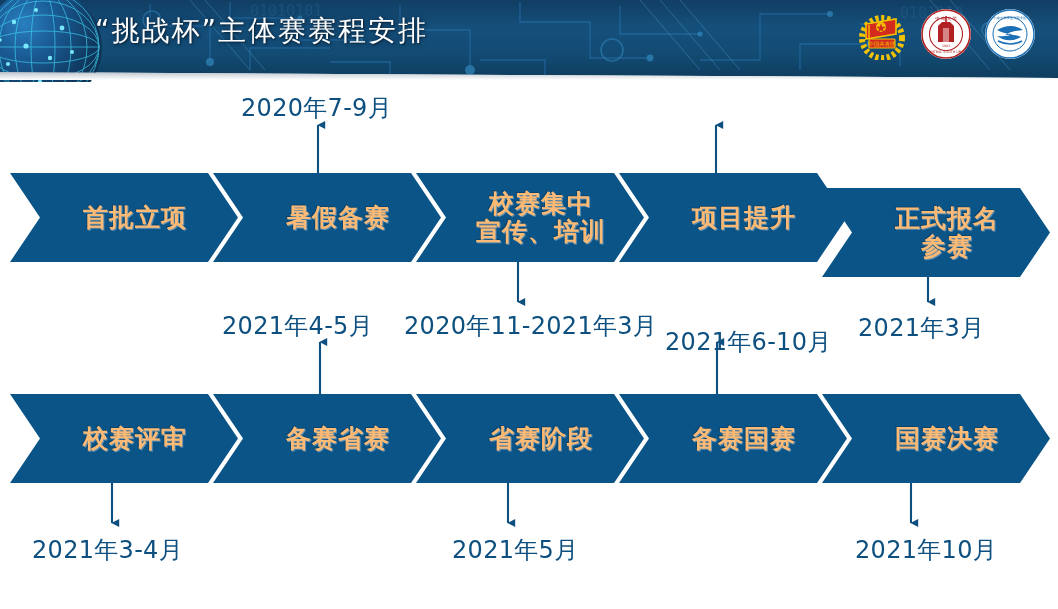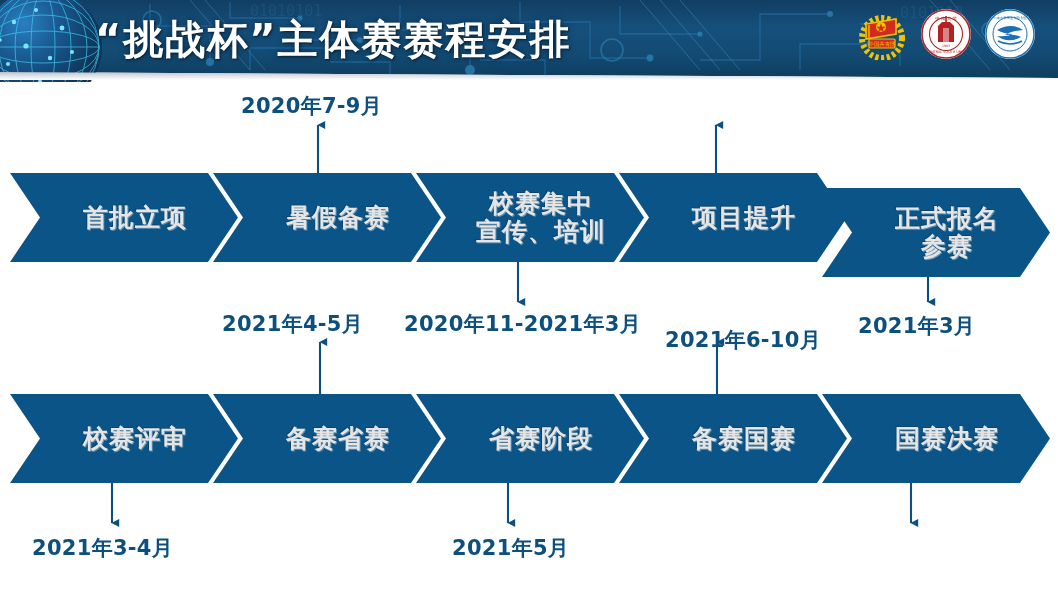--- a/index.html
+++ b/index.html
@@ -36,49 +36,49 @@
     position:absolute; left:-16px; top:-12px; width:118px; height:118px;
     border-radius:50%;
     background:
       radial-gradient(circle at 34% 30%, #2a7fc0 0%, #1a5c96 28%, #103a61 62%, #0a2238 100%);
     overflow:hidden;
   }
   .globe svg{ position:absolute; left:0; top:0; }
 
   .banner-title{
     position:absolute; left:95px; top:12px;
-    font-size:40px; font-weight:bold; letter-spacing:2px;
+    font-size:28px; font-weight:normal; letter-spacing:2px;
     color:#ffffff;
     font-family:"DejaVu Sans","Liberation Sans",sans-serif;
     text-shadow:0 0 6px rgba(10,40,70,.95), 1px 1px 2px rgba(0,0,0,.6);
     white-space:nowrap;
   }
 
   .logos{ position:absolute; right:22px; top:8px; display:flex; gap:12px; align-items:center; }
   .logo{ width:52px; height:52px; border-radius:50%; position:relative; }
 
   
   .chev{
     position:absolute; height:89px;
     background:#0b5487;
     display:flex; align-items:center; justify-content:center;
     -webkit-clip-path: polygon(0 0, calc(100% - 30px) 0, 100% 50%, calc(100% - 30px) 100%, 0 100%, 30px 50%);
     clip-path: polygon(0 0, calc(100% - 30px) 0, 100% 50%, calc(100% - 30px) 100%, 0 100%, 30px 50%);
   }
   .chev .lbl{
-    color:#e5e5e5; font-weight:bold; font-size:25px; line-height:1.12;
+    color:#fdba74; font-weight:bold; font-size:25px; line-height:1.12;
     text-align:center; white-space:pre-line;
     font-family:"DejaVu Sans","Liberation Sans",sans-serif;
     text-shadow:1px 1px 0 rgba(255,255,255,.35), -1px -1px 0 rgba(0,0,0,.18);
     margin-left:22px; letter-spacing:1px;
   }
 
   
   .note{
-    position:absolute; color:#0d5080; font-weight:bold; font-size:21px;
+    position:absolute; color:#0d5080; font-weight:normal; font-size:24px;
     white-space:nowrap; letter-spacing:.3px;
     font-family:"DejaVu Sans","Liberation Sans",sans-serif;
   }
   .conn{ position:absolute; }
 </style>
 </head>
 <body>
 
 <div id="stage">
 
@@ -268,14 +268,15 @@
   </div>
   <div class="chev" style="left:619px; top:394px; width:228px;">
     <span class="lbl">备赛国赛</span>
   </div>
   <div class="chev" style="left:822px; top:394px; width:228px;">
     <span class="lbl">国赛决赛</span>
   </div>
 
   <div class="note" style="left:32px;  top:534px;">2021年3-4月</div>
   <div class="note" style="left:452px; top:534px;text-align:right;">2021年5月</div>
+  <div class="note" style="left:855px; top:534px;">2021年10月</div>
 
 </div>
 
 </body></html>

